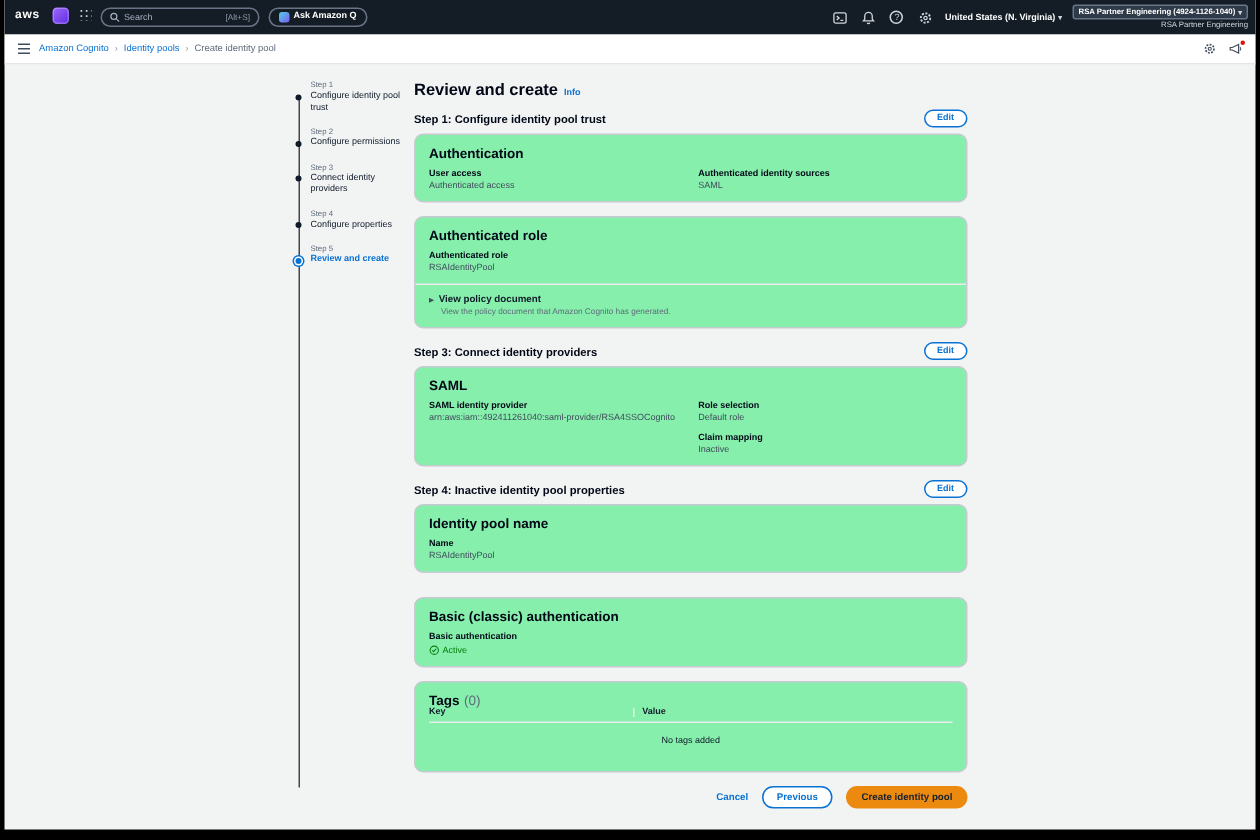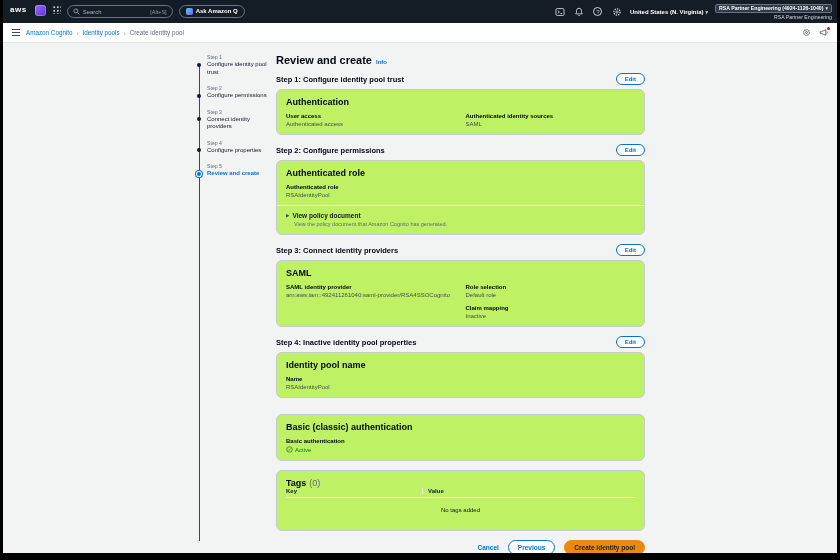--- a/index.html
+++ b/index.html
@@ -80,21 +80,21 @@
   h1 { font-size:11px; font-weight:700; color:#000716; }
   .info-link { font-size:6px; color:#0972d3; font-weight:700; cursor:pointer; }
 
   .sec { margin-bottom:9px; }
   .sec-head { display:flex; align-items:center; justify-content:space-between; margin-bottom:4px; }
   .sec-head h2 { font-size:7.5px; font-weight:700; color:#000716; }
   .edit-btn { background:#fff; border:1px solid #0972d3; color:#0972d3; font-weight:700;
               font-size:6px; border-radius:8px; padding:2px 8px; cursor:pointer;
               font-family:inherit; }
 
-  .card { background:#bef264; border:1px solid #c6cad1; border-radius:6px; padding:7px 9px; }
+  .card { background:#86efac; border:1px solid #c6cad1; border-radius:6px; padding:7px 9px; }
   .card + .card { margin-top:16px; }
   .card h3 { font-size:9px; font-weight:700; color:#000716; margin-bottom:6px; }
   .grid2 { display:grid; grid-template-columns:1fr 1fr; column-gap:10px; }
   .col { display:flex; flex-direction:column; gap:7px; }
   .lbl { font-size:6px; font-weight:700; color:#000716; margin-bottom:2px; }
   .val { font-size:6px; color:#414d5c; word-break:break-all; }
   .val-green { font-size:6px; color:#037f0c; display:flex; align-items:center; gap:2px; }
 
   .card-divider { border:0; border-top:1px solid #e9ebed; margin:7px -9px 6px; }
   .expander-head { display:flex; align-items:center; gap:3px; cursor:pointer; }
@@ -273,24 +273,20 @@
                 <div>
                   <div class="lbl">Authenticated identity sources</div>
                   <div class="val">SAML</div>
                 </div>
               </div>
             </div>
           </div>
         </section>
 
         <section class="sec">
-          <div class="sec-head">
-            <h2>Step 2: Configure permissions</h2>
-            <button class="edit-btn">Edit</button>
-          </div>
           <div class="card">
             <h3>Authenticated role</h3>
             <div>
               <div class="lbl">Authenticated role</div>
               <div class="val">RSAIdentityPool</div>
             </div>
             <hr class="card-divider">
             <div>
               <div class="expander-head">
                 <span class="expander-arrow">▶</span>

